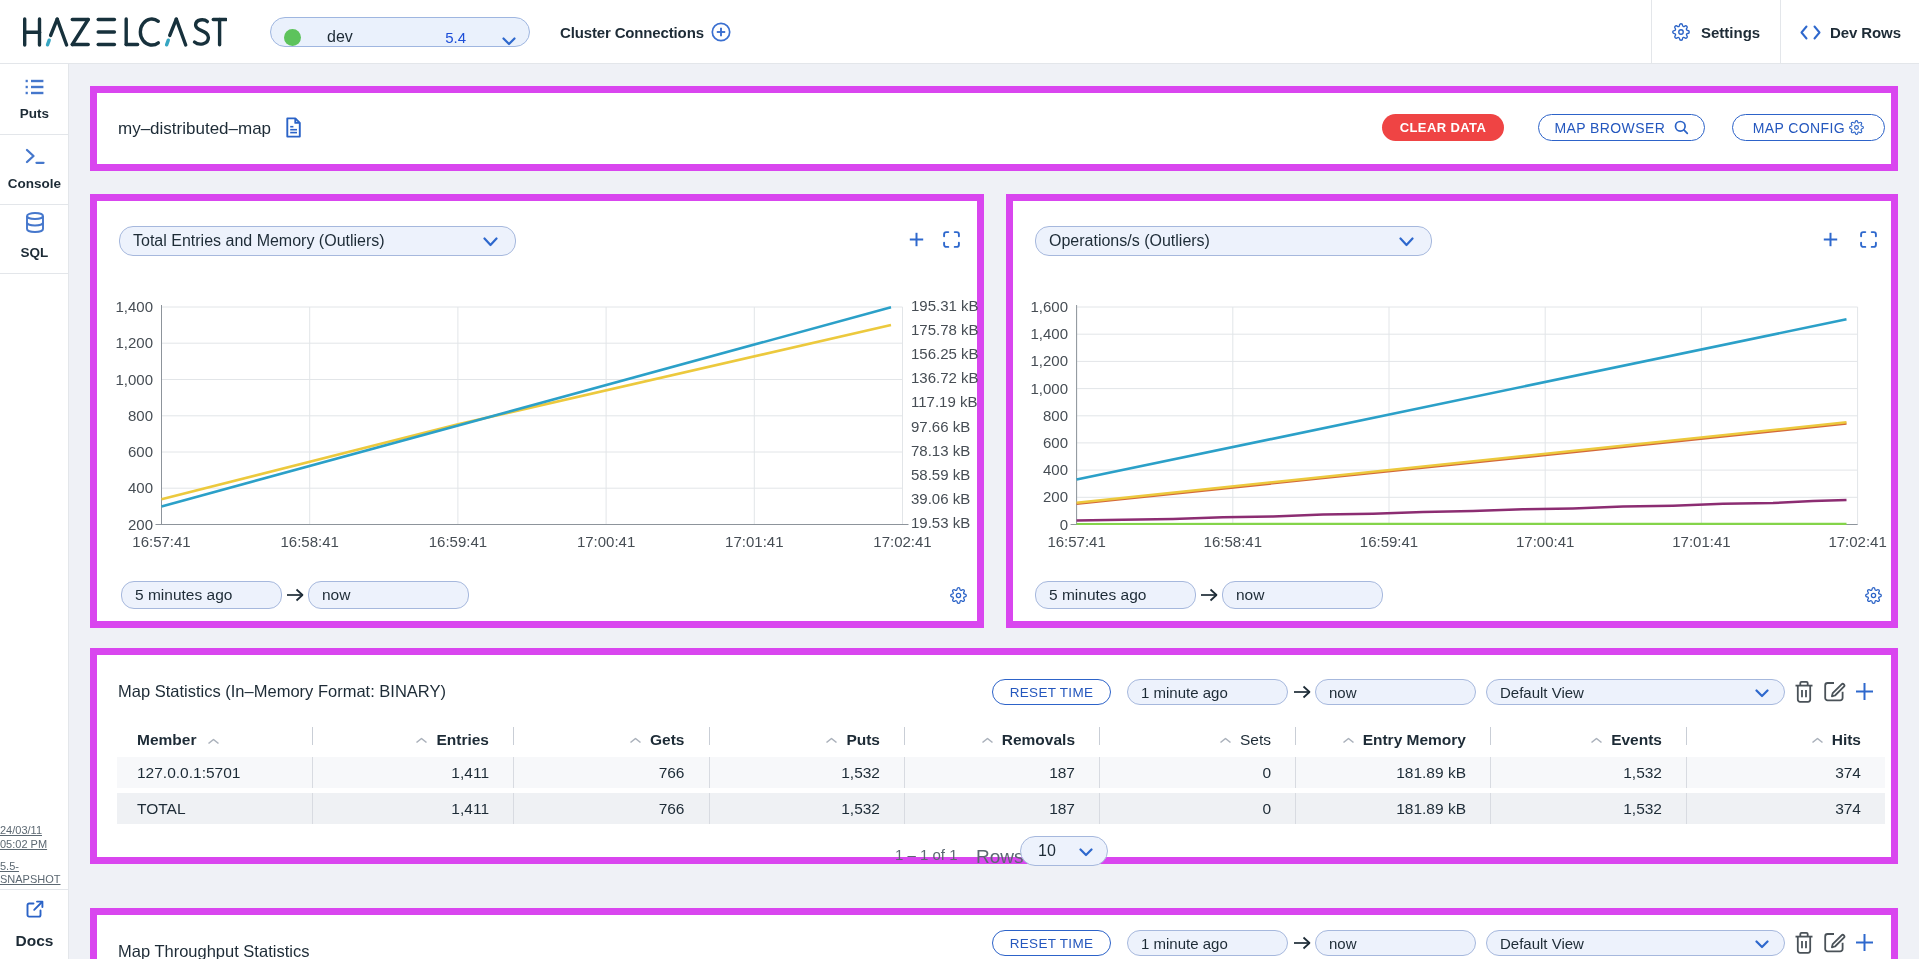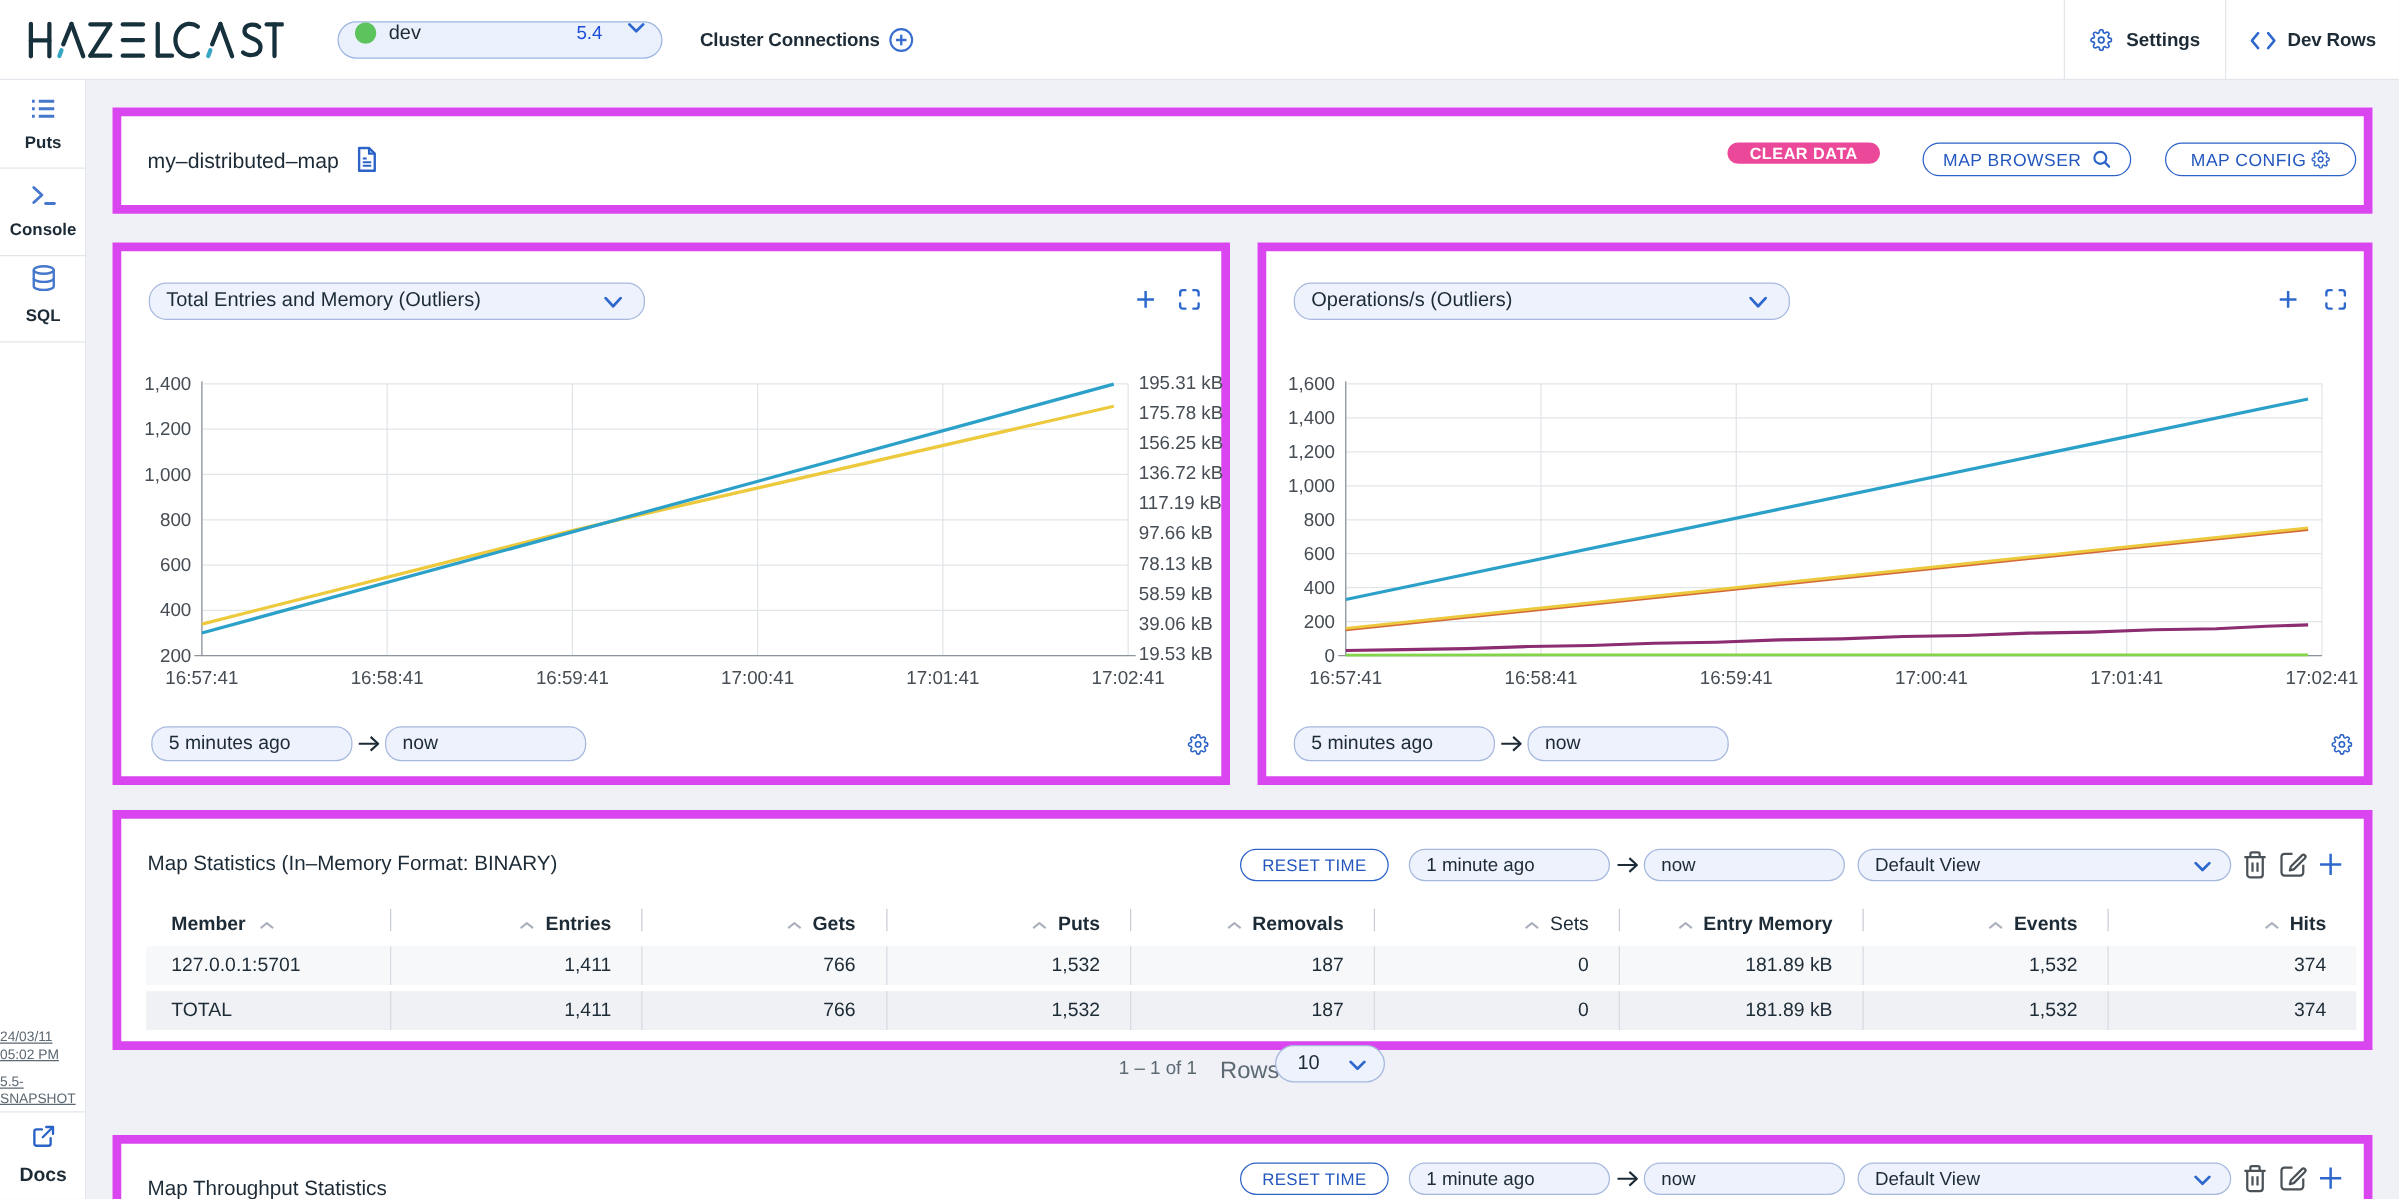--- a/index.html
+++ b/index.html
@@ -3,21 +3,21 @@
 <style>
 * { margin:0; padding:0; box-sizing:border-box; }
 html,body { width:1919px; height:959px; overflow:hidden; background:#eff1f6;
   font-family:"Liberation Sans", sans-serif; color:#1d2b36; }
 .abs { position:absolute; }
 header { position:absolute; left:0; top:0; width:1919px; height:64px; background:#fff;
   border-bottom:1px solid #e3e6ea; z-index:5; }
 aside { position:absolute; left:0; top:64px; width:69px; height:895px; background:#fff;
   border-right:1px solid #e3e6ea; z-index:4; }
 .card { position:absolute; background:#fff; border:7px solid #d946ef; border-radius:0; }
-.pill { border-radius:14px; display:flex; align-items:flex-start; }
+.pill { border-radius:14px; display:flex; align-items:flex-end;gap:16px; }
 .inp { background:#edf2fc; border:1px solid #a6b8dd; border-radius:13px;
   display:flex; align-items:center; font-size:15.5px; color:#1d2b36; padding-left:13px; }
 .btn-o { border:1px solid #2d63c9; border-radius:13.5px; background:#fff;
   color:#2457be; font-weight:normal; font-size:14px; letter-spacing:.4px;
   display:flex; align-items:center; justify-content:center; }
 .navlbl { position:absolute; width:69px; text-align:center; font-weight:bold; font-size:13.5px; color:#1d2b36; }
 .sep { position:absolute; left:0; width:68px; height:1px; background:#e3e6ea; }
 .smalltxt { position:absolute; width:69px; text-align:left; font-size:11px; color:#5c6872;text-decoration:underline; }
 </style></head>
 <body>
@@ -124,21 +124,21 @@
   <div class="abs" style="left:21px;top:26px;font-size:17px">my–distributed–map</div>
   <svg class="abs" style="left:187px;top:24px" width="19" height="21" viewBox="0 0 19 21">
     <g fill="none" stroke="#2b63c7" stroke-width="1.9" stroke-linejoin="round">
       <path d="M3.3 1.4 H 11.3 L 15.8 5.9 V 19.6 H 3.3 Z"></path>
       <path d="M11.3 1.4 V 5.9 H 15.8"></path>
     </g>
     <line x1="6.2" y1="9.7" x2="9.4" y2="9.7" stroke="#2b63c7" stroke-width="1.6"></line>
     <line x1="6.2" y1="12.7" x2="13" y2="12.7" stroke="#2b63c7" stroke-width="1.6"></line>
     <line x1="6.2" y1="15.6" x2="13" y2="15.6" stroke="#2b63c7" stroke-width="1.6"></line>
   </svg>
-  <div class="abs" style="left:1285px;top:21px;width:122px;height:17px;border-radius:13.5px;background:#ec4899;color:#fff;font-weight:bold;font-size:13px;letter-spacing:.4px;display:flex;align-items:center;justify-content:center">CLEAR DATA</div>
+  <div class="abs" style="left:1285px;top:21px;width:122px;height:27px;border-radius:13.5px;background:#ef4444;color:#fff;font-weight:bold;font-size:13px;letter-spacing:.4px;display:flex;align-items:center;justify-content:center">CLEAR DATA</div>
   <div class="abs btn-o" style="left:1441px;top:21px;width:167px;height:27px">MAP BROWSER&nbsp;
     <svg width="15" height="15" viewBox="0 0 15 15" style="margin-left:4px">
         <circle cx="6.3" cy="6.3" r="4.8" fill="none" stroke="#2b63c7" stroke-width="1.7"></circle>
         <line x1="9.9" y1="9.9" x2="13.3" y2="13.3" stroke="#2b63c7" stroke-width="1.7" stroke-linecap="round"></line>
       </svg>
   </div>
   <div class="abs btn-o" style="left:1635px;top:21px;width:153px;height:27px">MAP CONFIG&nbsp;<svg width="15" height="15" viewBox="0 0 24 24" fill="none" stroke="#2b63c7" stroke-width="1.8" stroke-linejoin="round">
         <circle cx="12" cy="12" r="3"></circle>
         <path d="M19.4 15a1.65 1.65 0 0 0 .33 1.82l.06.06a2 2 0 0 1 0 2.83 2 2 0 0 1-2.83 0l-.06-.06a1.65 1.65 0 0 0-1.82-.33 1.65 1.65 0 0 0-1 1.51V21a2 2 0 0 1-2 2 2 2 0 0 1-2-2v-.09A1.65 1.65 0 0 0 9 19.4a1.65 1.65 0 0 0-1.82.33l-.06.06a2 2 0 0 1-2.83 0 2 2 0 0 1 0-2.83l.06-.06a1.65 1.65 0 0 0 .33-1.82 1.65 1.65 0 0 0-1.51-1H3a2 2 0 0 1-2-2 2 2 0 0 1 2-2h.09A1.65 1.65 0 0 0 4.6 9a1.65 1.65 0 0 0-.33-1.82l-.06-.06a2 2 0 0 1 0-2.83 2 2 0 0 1 2.83 0l.06.06a1.65 1.65 0 0 0 1.82.33H9a1.65 1.65 0 0 0 1-1.51V3a2 2 0 0 1 2-2 2 2 0 0 1 2 2v.09a1.65 1.65 0 0 0 1 1.51 1.65 1.65 0 0 0 1.82-.33l.06-.06a2 2 0 0 1 2.83 0 2 2 0 0 1 0 2.83l-.06.06a1.65 1.65 0 0 0-.33 1.82V9a1.65 1.65 0 0 0 1.51 1H21a2 2 0 0 1 2 2 2 2 0 0 1-2 2h-.09a1.65 1.65 0 0 0-1.51 1z"></path>
       </svg></div>
@@ -278,21 +278,21 @@
       <line x1="1" y1="8" x2="16" y2="8" stroke="#1d2b36" stroke-width="1.7"></line>
       <polyline points="10.5,2.5 16.5,8 10.5,13.5" fill="none" stroke="#1d2b36" stroke-width="1.7" stroke-linejoin="round"></polyline>
     </svg>
   <div class="abs inp" style="left:209px;top:380px;width:161px;height:28px">now</div>
   <div class="abs" style="left:852px;top:386px"><svg width="17" height="17" viewBox="0 0 24 24" fill="none" stroke="#2b63c7" stroke-width="1.8" stroke-linejoin="round">
         <circle cx="12" cy="12" r="3"></circle>
         <path d="M19.4 15a1.65 1.65 0 0 0 .33 1.82l.06.06a2 2 0 0 1 0 2.83 2 2 0 0 1-2.83 0l-.06-.06a1.65 1.65 0 0 0-1.82-.33 1.65 1.65 0 0 0-1 1.51V21a2 2 0 0 1-2 2 2 2 0 0 1-2-2v-.09A1.65 1.65 0 0 0 9 19.4a1.65 1.65 0 0 0-1.82.33l-.06.06a2 2 0 0 1-2.83 0 2 2 0 0 1 0-2.83l.06-.06a1.65 1.65 0 0 0 .33-1.82 1.65 1.65 0 0 0-1.51-1H3a2 2 0 0 1-2-2 2 2 0 0 1 2-2h.09A1.65 1.65 0 0 0 4.6 9a1.65 1.65 0 0 0-.33-1.82l-.06-.06a2 2 0 0 1 0-2.83 2 2 0 0 1 2.83 0l.06.06a1.65 1.65 0 0 0 1.82.33H9a1.65 1.65 0 0 0 1-1.51V3a2 2 0 0 1 2-2 2 2 0 0 1 2 2v.09a1.65 1.65 0 0 0 1 1.51 1.65 1.65 0 0 0 1.82-.33l.06-.06a2 2 0 0 1 2.83 0 2 2 0 0 1 0 2.83l-.06.06a1.65 1.65 0 0 0-.33 1.82V9a1.65 1.65 0 0 0 1.51 1H21a2 2 0 0 1 2 2 2 2 0 0 1-2 2h-.09a1.65 1.65 0 0 0-1.51 1z"></path>
       </svg></div>
 </div>
 
-<div class="card" style="left:90px;top:648px;width:1808px;height:192px">
+<div class="card" style="left:90px;top:648px;width:1808px;height:216px">
   <div class="abs" style="left:21px;top:27px;font-size:16.5px">Map Statistics (In–Memory Format: BINARY)</div>
 
   <div class="abs" style="left:895px;top:24px;width:119px;height:26px;border:1px solid #2d63c9;border-radius:13px;color:#2457be;font-size:13.5px;letter-spacing:.3px;display:flex;align-items:center;justify-content:center">RESET TIME</div>
   <div class="abs inp" style="left:1030px;top:24px;width:161px;height:26px;font-size:15px">1 minute ago</div>
   <svg class="abs" style="left:1196px;top:29px" width="19" height="16" viewBox="0 0 19 16">
       <line x1="1" y1="8" x2="16" y2="8" stroke="#1d2b36" stroke-width="1.7"></line>
       <polyline points="10.5,2.5 16.5,8 10.5,13.5" fill="none" stroke="#1d2b36" stroke-width="1.7" stroke-linejoin="round"></polyline>
     </svg>
   <div class="abs inp" style="left:1218px;top:24px;width:161px;height:26px;font-size:15px">now</div>
   <div class="abs inp" style="left:1389px;top:24px;width:299px;height:26px;font-size:15px">Default View

